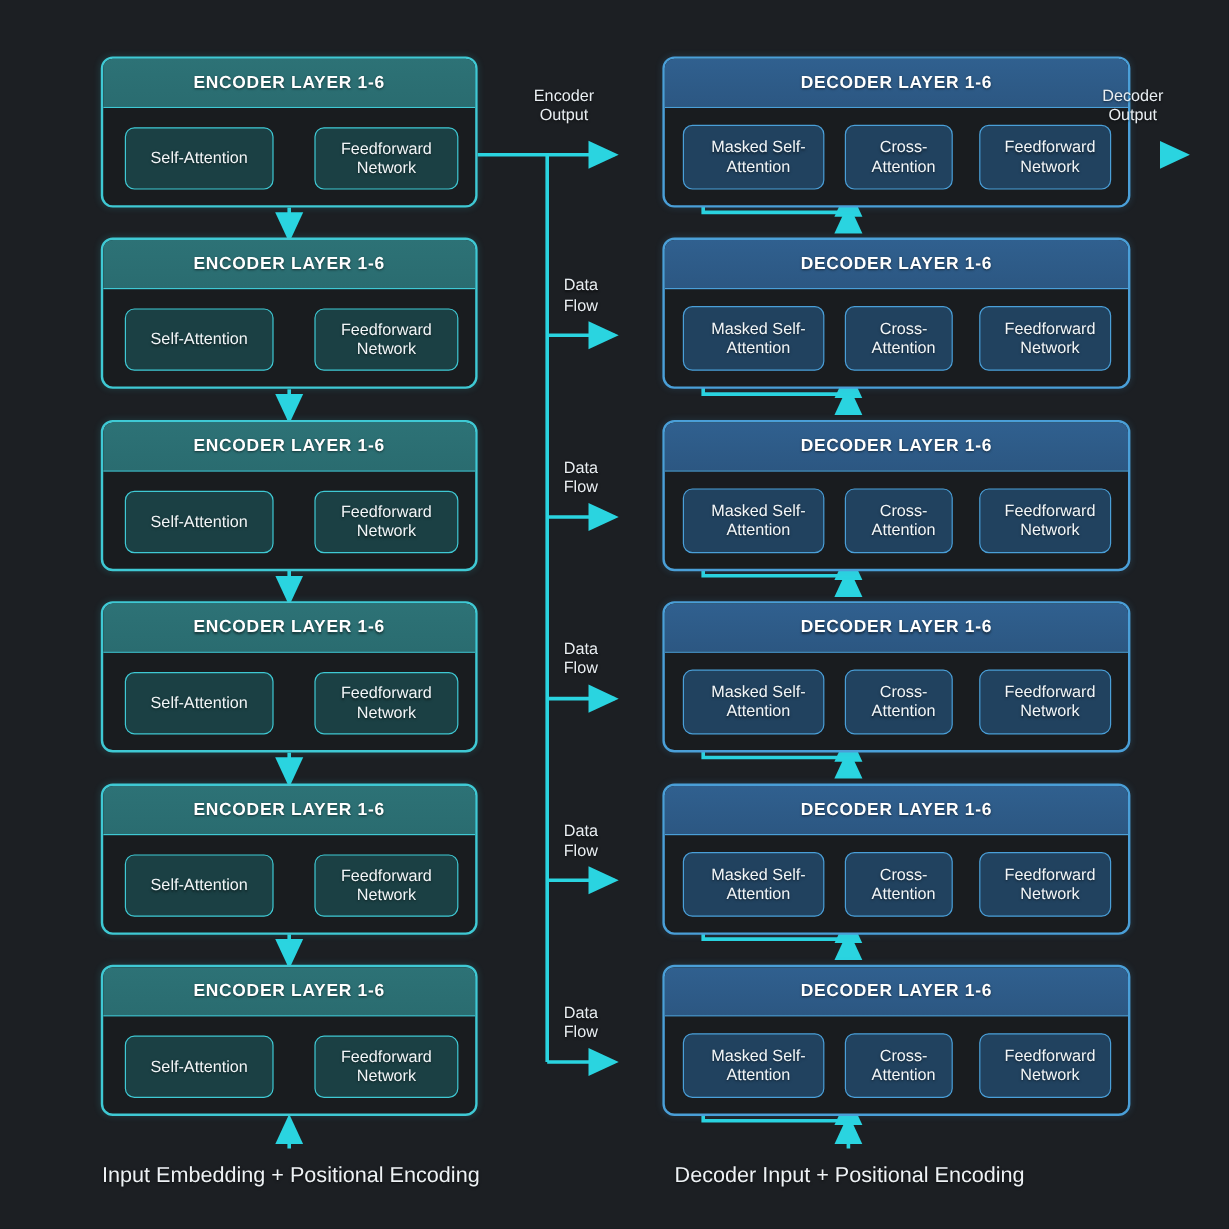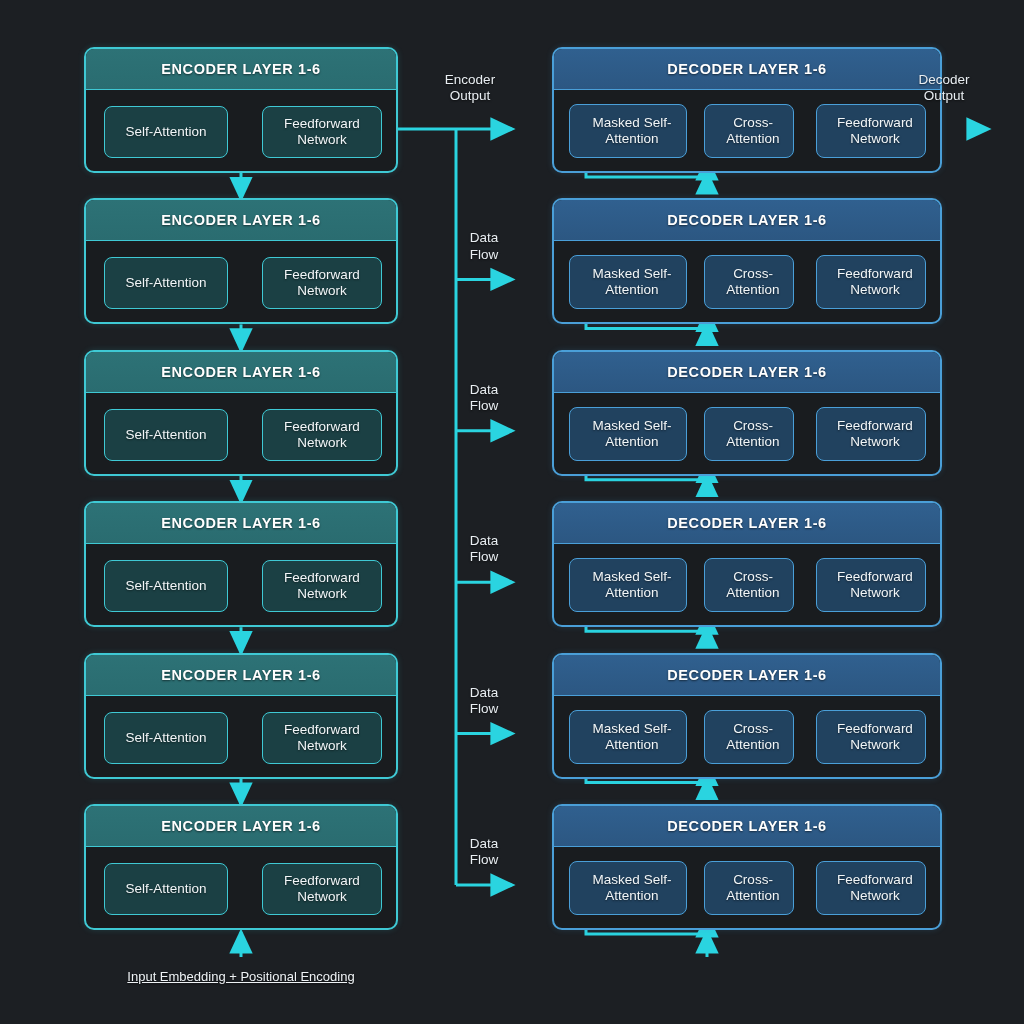--- a/index.html
+++ b/index.html
@@ -96,25 +96,24 @@
     color: #e9eef2;
     font-size: 13.5px;
     line-height: 1.2;
     text-align: center;
     white-space: pre-line;
     text-shadow: 0 1px 2px rgba(0,0,0,0.6);
   }
   .caption {
     position: absolute;
     color: #eef2f5;
-    font-size: 13px;
+    font-size: 18px;
     text-align: center;
     white-space: nowrap;
     text-shadow: 0 1px 2px rgba(0,0,0,0.6);
-    text-decoration: underline;
   }
 </style>
 </head>
 <body>
 
 <div id="canvas">
 
   <svg id="svg-layer" viewBox="0 0 1024 1024">
     <defs>
       <marker id="ah-cyan" markerWidth="9" markerHeight="9" refX="7.2" refY="4.5" orient="auto">
@@ -326,14 +325,15 @@
 Flow</div>
       <div class="flabel" style="left: 456px; top: 533.2px; width: 56px;">Data
 Flow</div>
       <div class="flabel" style="left: 456px; top: 684.6px; width: 56px;">Data
 Flow</div>
       <div class="flabel" style="left: 456px; top: 836px; width: 56px;">Data
 Flow</div>
     </div>
 
   <div class="caption" style="left:85px; top:969px; width:312px;">Input Embedding + Positional Encoding</div>
+  <div class="caption" style="left:552px; top:969px; width:312px;">Decoder Input + Positional Encoding</div>
 
 </div>
 
 </body></html>

